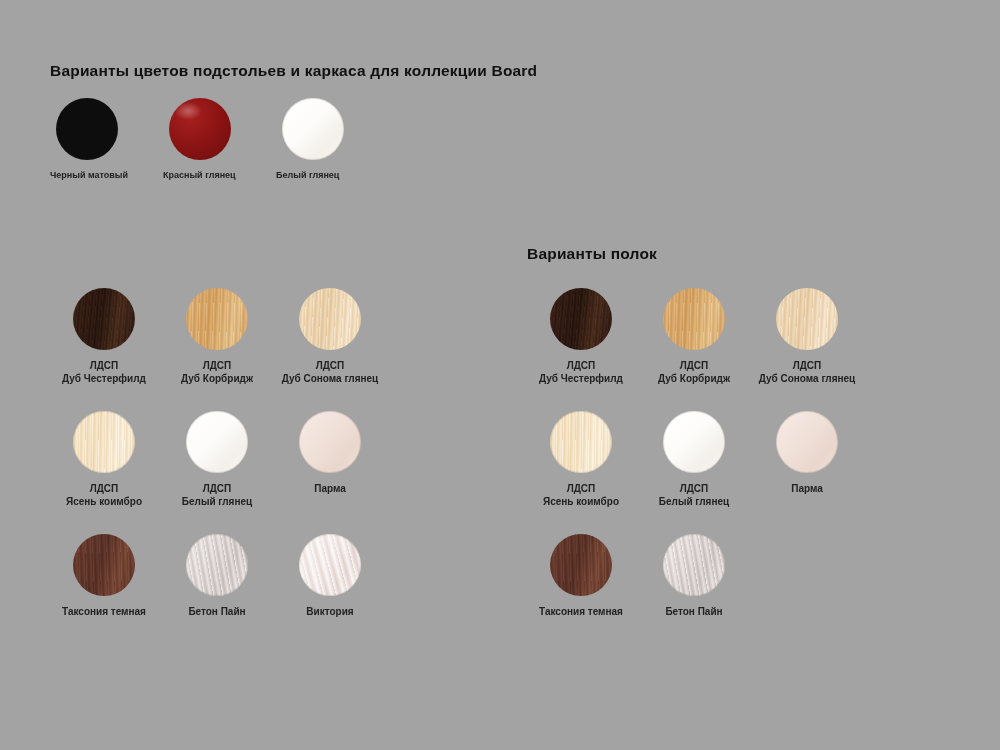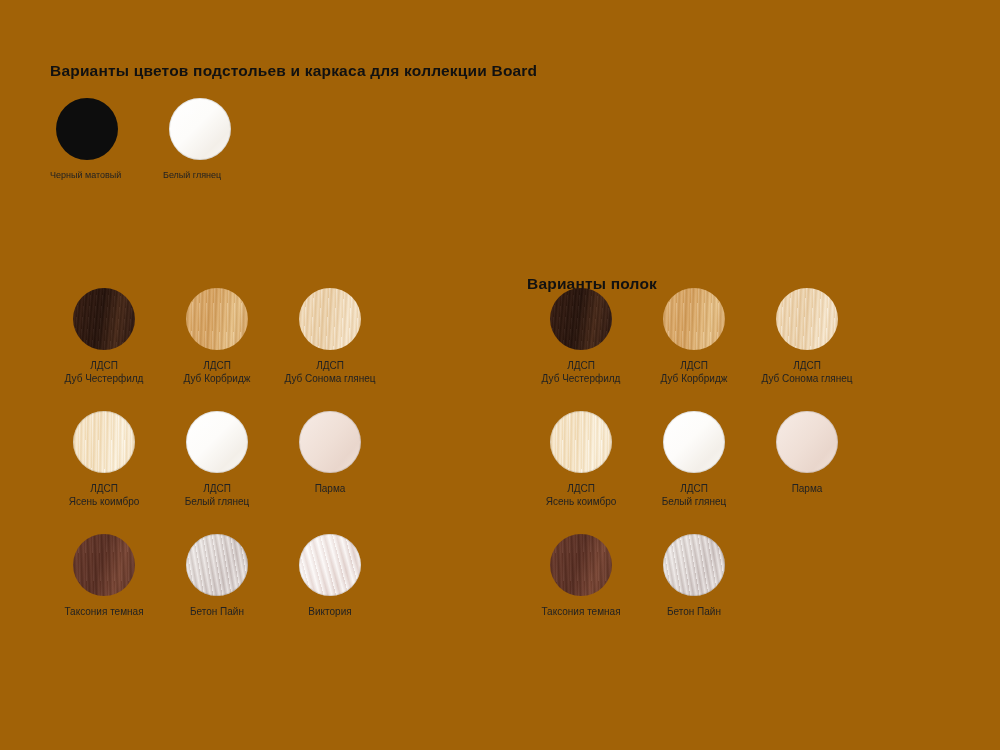--- a/index.html
+++ b/index.html
@@ -14,35 +14,35 @@
     font-family: "Liberation Sans", sans-serif;
     color: #1a1a1a;
     overflow: hidden;
   }
 
   .page {
     position: absolute;
     left: 0; top: 0;
     width: 1000px;
     height: 750px;
-    background: #a16207;
+    background: #a3a3a3;
   }
 
   .section-title {
     position: absolute;
     font-size: 15.5px;
     font-weight: bold;
     letter-spacing: 0.2px;
     color: #111;
     white-space: nowrap;
   }
 
   #title-frame { left: 50px; top: 62px; }
   #title-tops  { left: 50px; top: 245px; }
-  #title-shelves { left: 527px; top: 245px; margin-top: 30px; }
+  #title-shelves { left: 527px; top: 245px; }
 
   .swatch-grid {
     position: absolute;
     display: grid;
     grid-template-columns: repeat(3, 113px);
     column-gap: 0px;
   }
 
   .disc {
     width: 62px;
@@ -79,20 +79,21 @@
   #grid-frame { left: 50px; top: 98px; grid-template-columns: repeat(3, 113px); row-gap: 0; }
   #grid-tops  { left: 50px; top: 288px; row-gap: 26px; }
   #grid-shelves { left: 527px; top: 288px; row-gap: 26px; }
 
   .cell {
     width: 113px;
   }
   .cell-inner {
     width: 78px;
     margin: 0 auto 0 16px;
+    font-weight: bold;
   }
   .cell-inner .disc { margin: 0 auto; }
   .cell-inner .labels { width: 100%; text-align: center; }
 
   
   #grid-tops .cell, #grid-shelves .cell { width: 113px; }
   #grid-tops .cell-inner, #grid-shelves .cell-inner { width: 108px; margin-left: 0; }
 
   .frame-cell .cell-inner { width: 100px; margin-left: 0; }
   .frame-cell .cell-inner .disc { margin: 0 0 0 6px; }
@@ -207,20 +208,28 @@
       <div class="cell frame-cell">
         <div class="cell-inner">
           <div class="disc tex-black-matte"></div>
           <div class="labels">
             <div class="lab">Черный матовый</div>
           </div>
         </div>
       </div>
       <div class="cell frame-cell">
         <div class="cell-inner">
+          <div class="disc tex-red-gloss gloss"></div>
+          <div class="labels">
+            <div class="lab">Красный глянец</div>
+          </div>
+        </div>
+      </div>
+      <div class="cell frame-cell">
+        <div class="cell-inner">
           <div class="disc tex-white-gloss gloss thin-border"></div>
           <div class="labels">
             <div class="lab">Белый глянец</div>
           </div>
         </div>
       </div>
     </div>
 
 
   <div class="swatch-grid" id="grid-tops">

